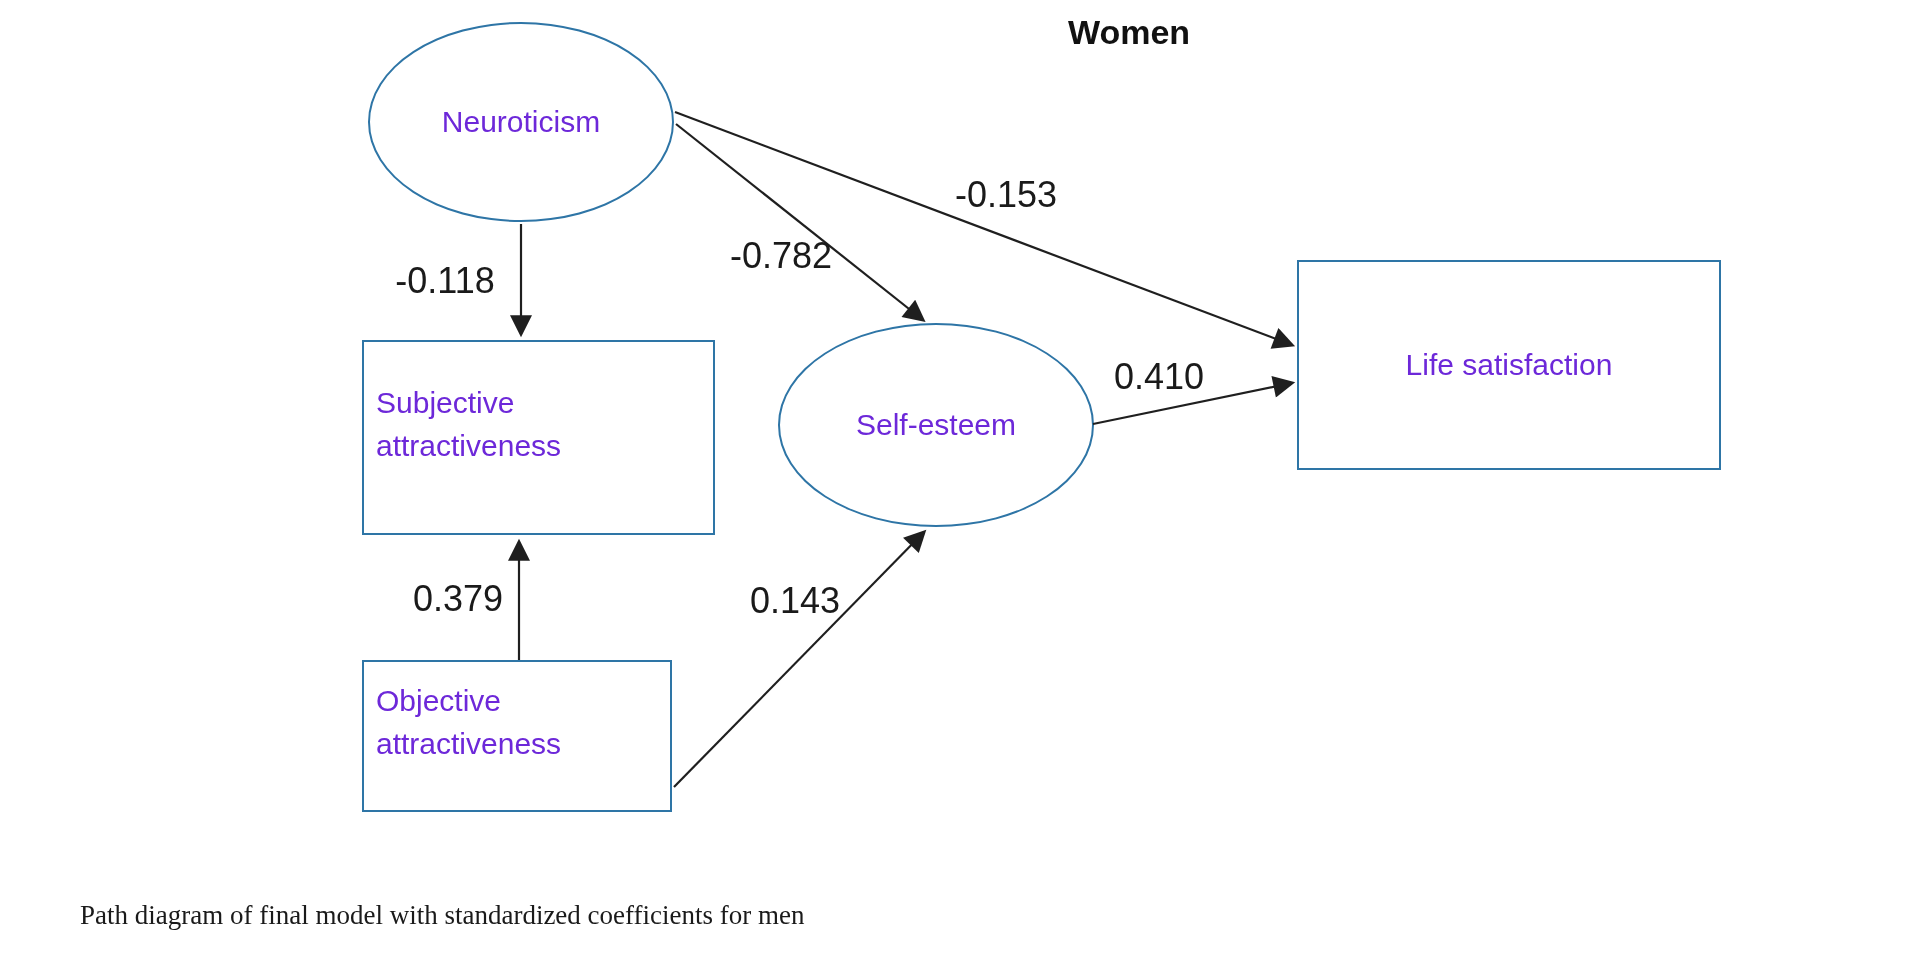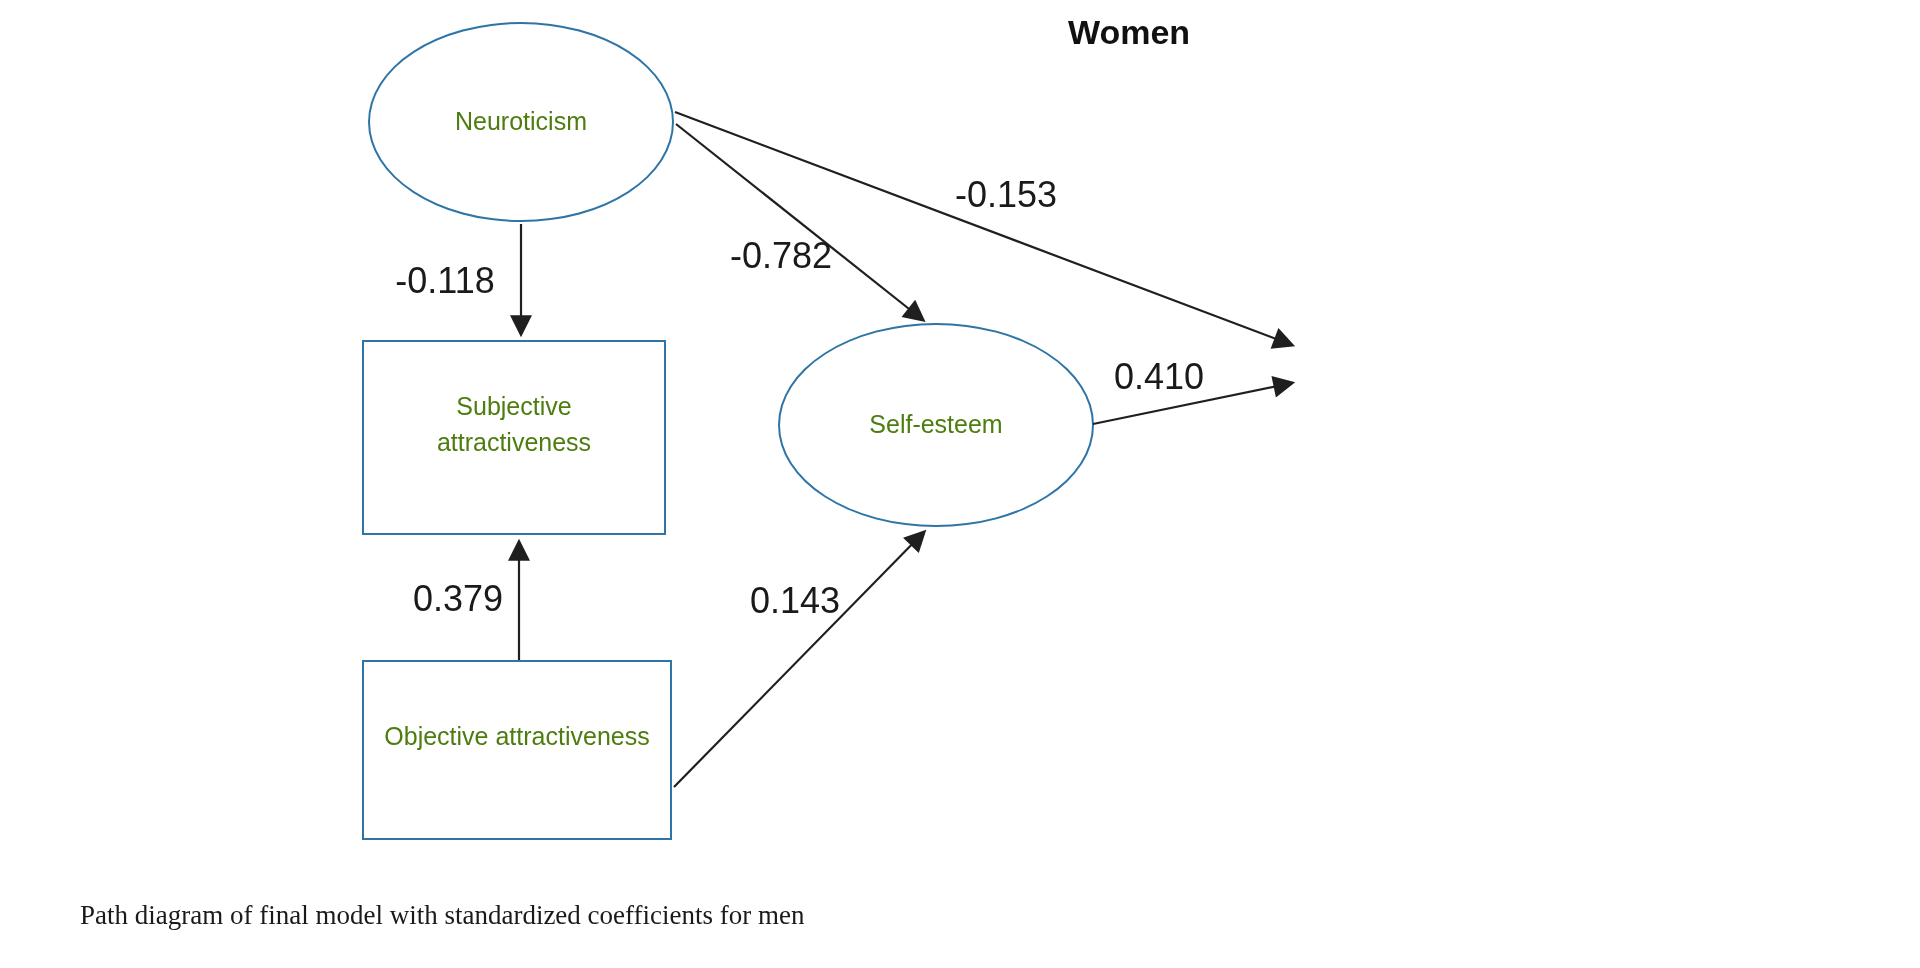--- a/index.html
+++ b/index.html
@@ -26,26 +26,26 @@
     font-weight: 700;
     color: #111111;
     white-space: nowrap;
   }
   .node {
     position: absolute;
     box-sizing: border-box;
     display: flex;
     align-items: center;
     justify-content: center;
-    text-align: center;
+    text-align: left;
     border: 2.5px solid #2e75a6;
     background: #ffffff;
-    font-size: 25px;
+    font-size: 30px;
     line-height: 1.42;
-    color: #4d7c0f;
+    color: #6d28d9;
     padding: 0 12px;
   }
   .node.ellipse { border-radius: 50%; }
   .node.rect-shifted { padding-bottom: 26px; }
   .coef-label {
     position: absolute;
     transform: translate(-50%, -50%);
     font-size: 36px;
     color: #1a1a1a;
     white-space: nowrap;
@@ -75,32 +75,35 @@
 <body>
 
 <div class="canvas">
 
   <div class="diagram-title">Women</div>
 
   <div class="node ellipse" style="left:344px; top:22px; width:306px; height:200px;">
     <span>Neuroticism</span>
   </div>
 
-  <div class="node rect-shifted" style="left:338px; top:340px; width:304px; height:195px;">
+  <div class="node rect-shifted" style="left:338px; top:340px; width:353px; height:195px;">
     <span>Subjective attractiveness</span>
   </div>
 
-  <div class="node rect-shifted" style="left:338px; top:660px; width:310px; height:180px;">
+  <div class="node rect-shifted" style="left:338px; top:660px; width:310px; height:152px;">
     <span>Objective attractiveness</span>
   </div>
 
   <div class="node ellipse" style="left:754px; top:323px; width:316px; height:204px;">
     <span>Self-esteem</span>
   </div>
 
+  <div class="node" style="left:1273px; top:260px; width:424px; height:210px;">
+    <span>Life satisfaction</span>
+  </div>
 
   <svg class="arrows-layer" width="1920" height="968" viewBox="0 0 1920 968">
     <defs>
       <marker id="arrowhead" viewBox="0 0 10 10" refX="8.5" refY="5" markerWidth="13" markerHeight="10" orient="auto">
         <path d="M0,0 L10,5 L0,10 Z" fill="#1f1f1f"></path>
       </marker>
     </defs>
     <line x1="497" y1="224" x2="497" y2="334" marker-end="url(#arrowhead)"></line>
     <line x1="652" y1="124" x2="899" y2="320" marker-end="url(#arrowhead)"></line>
     <line x1="651" y1="112" x2="1268" y2="345" marker-end="url(#arrowhead)"></line>

